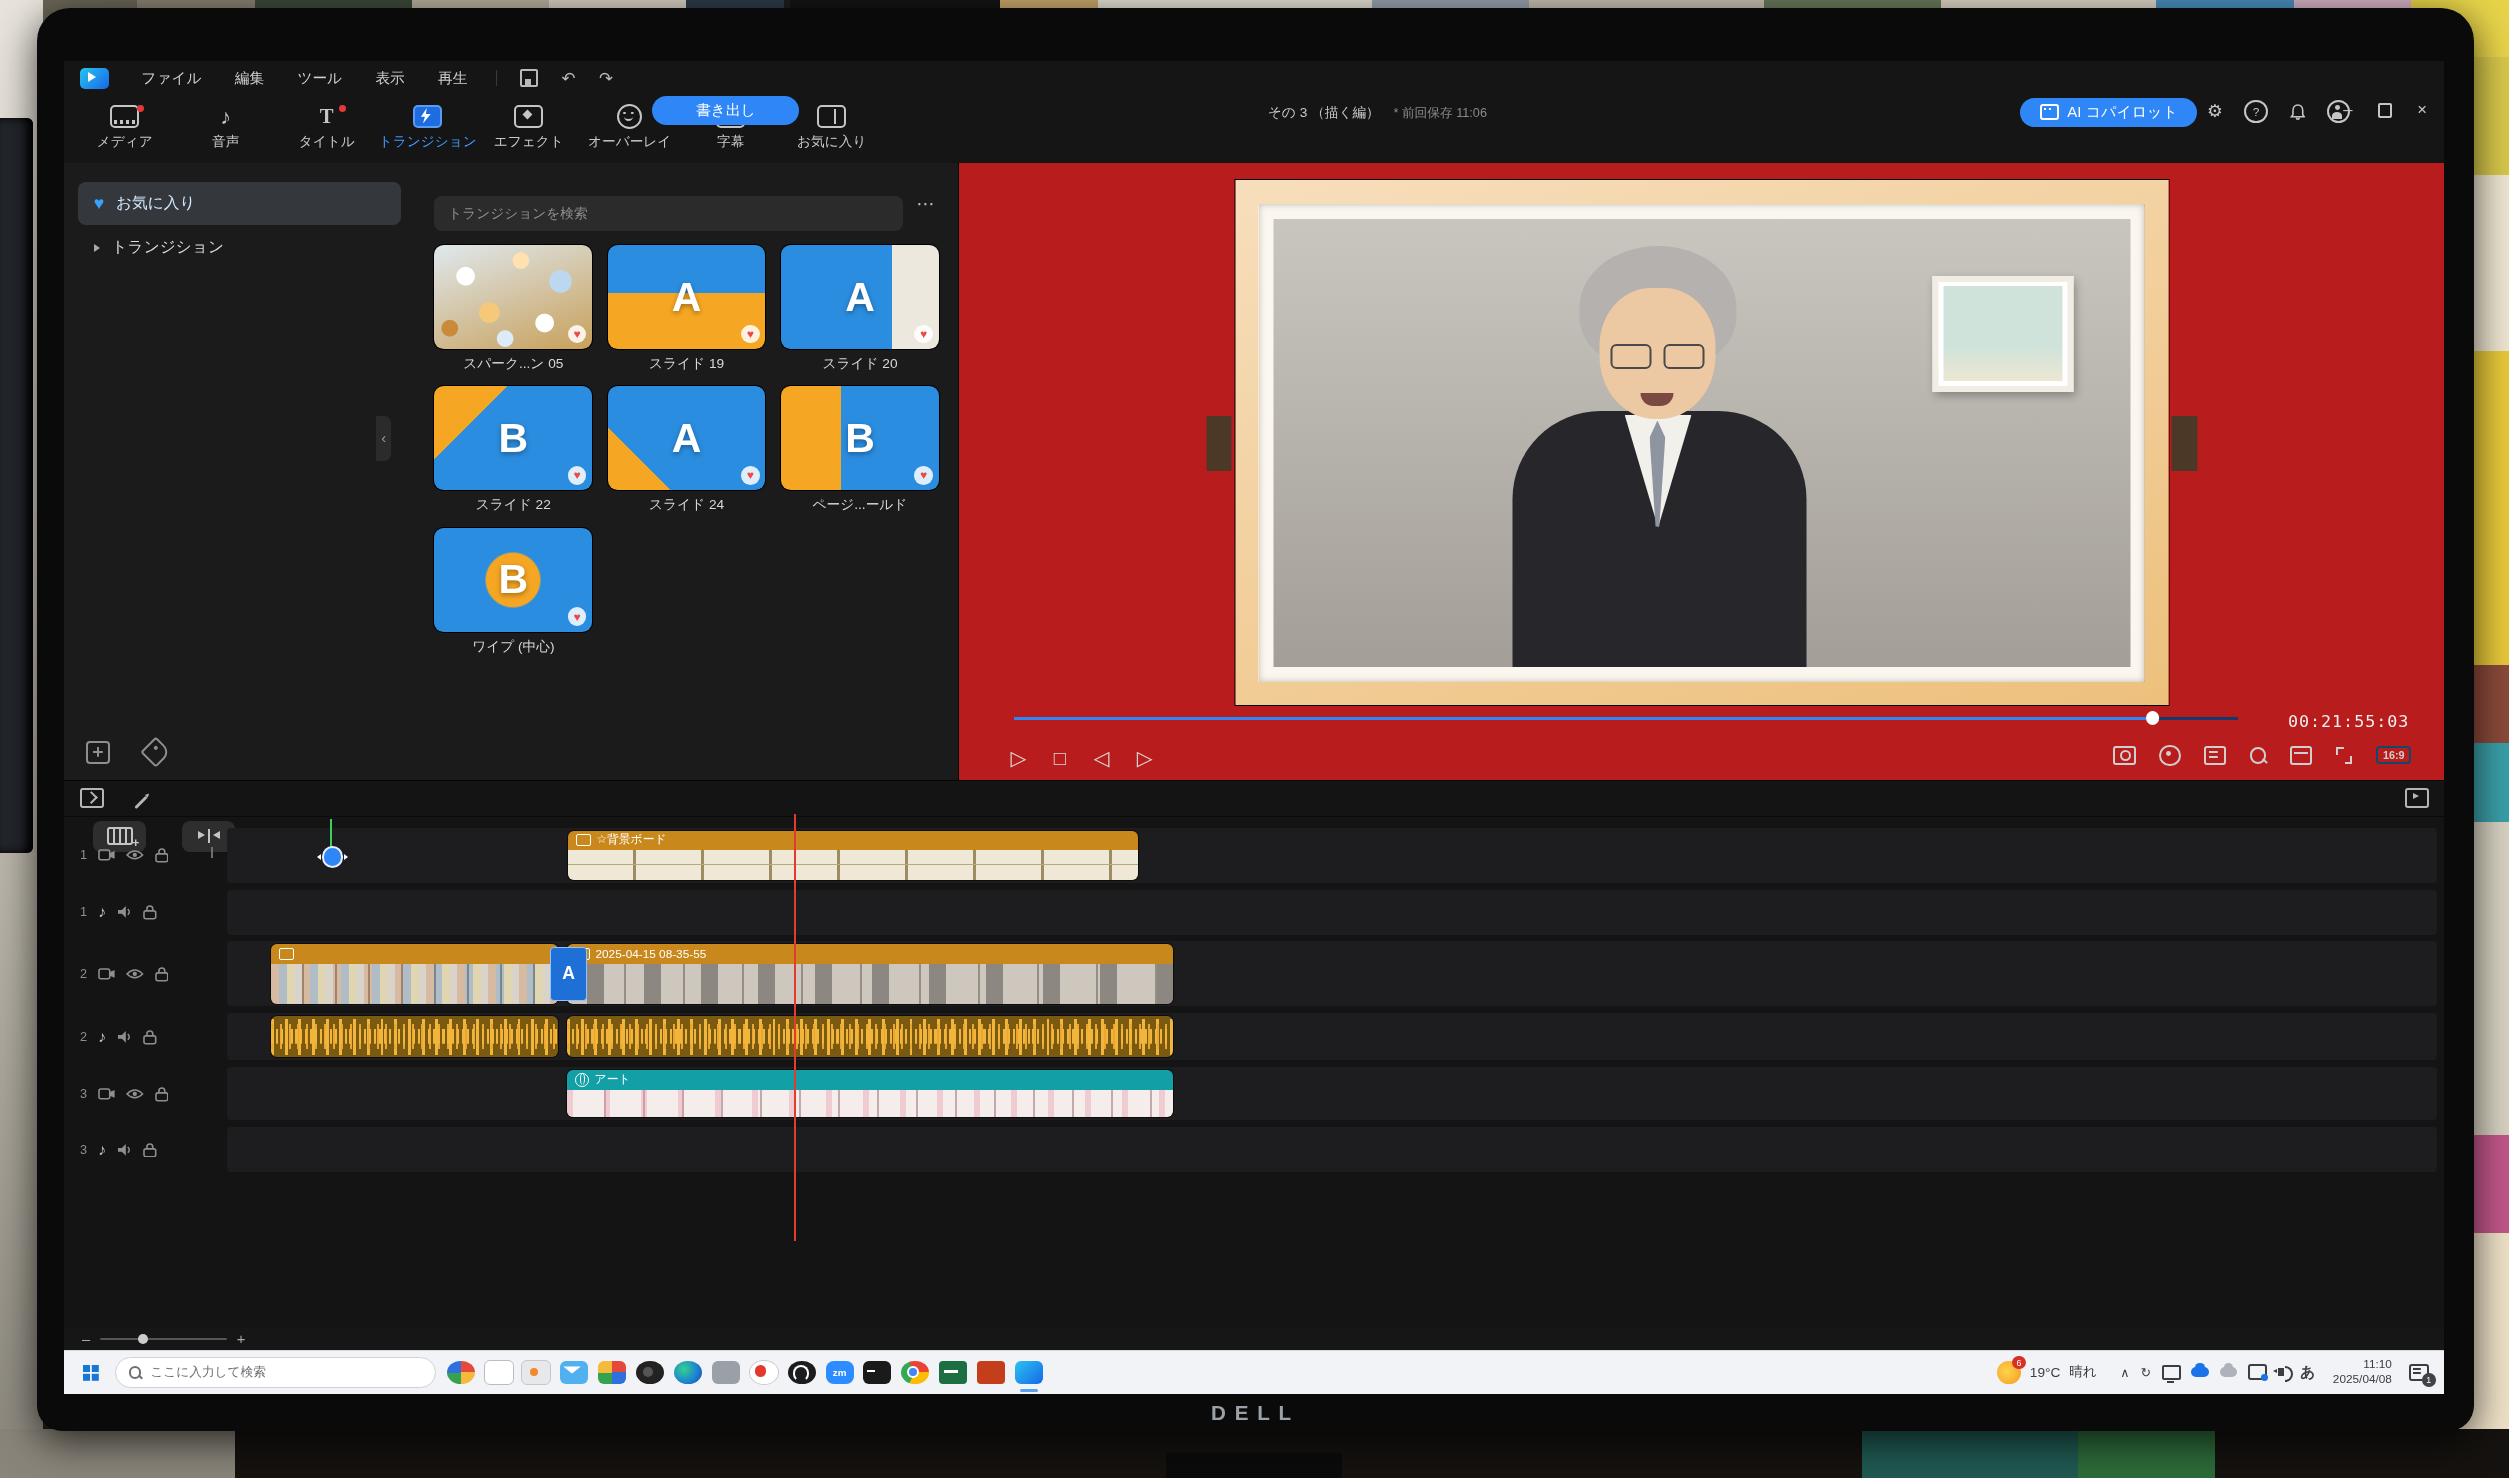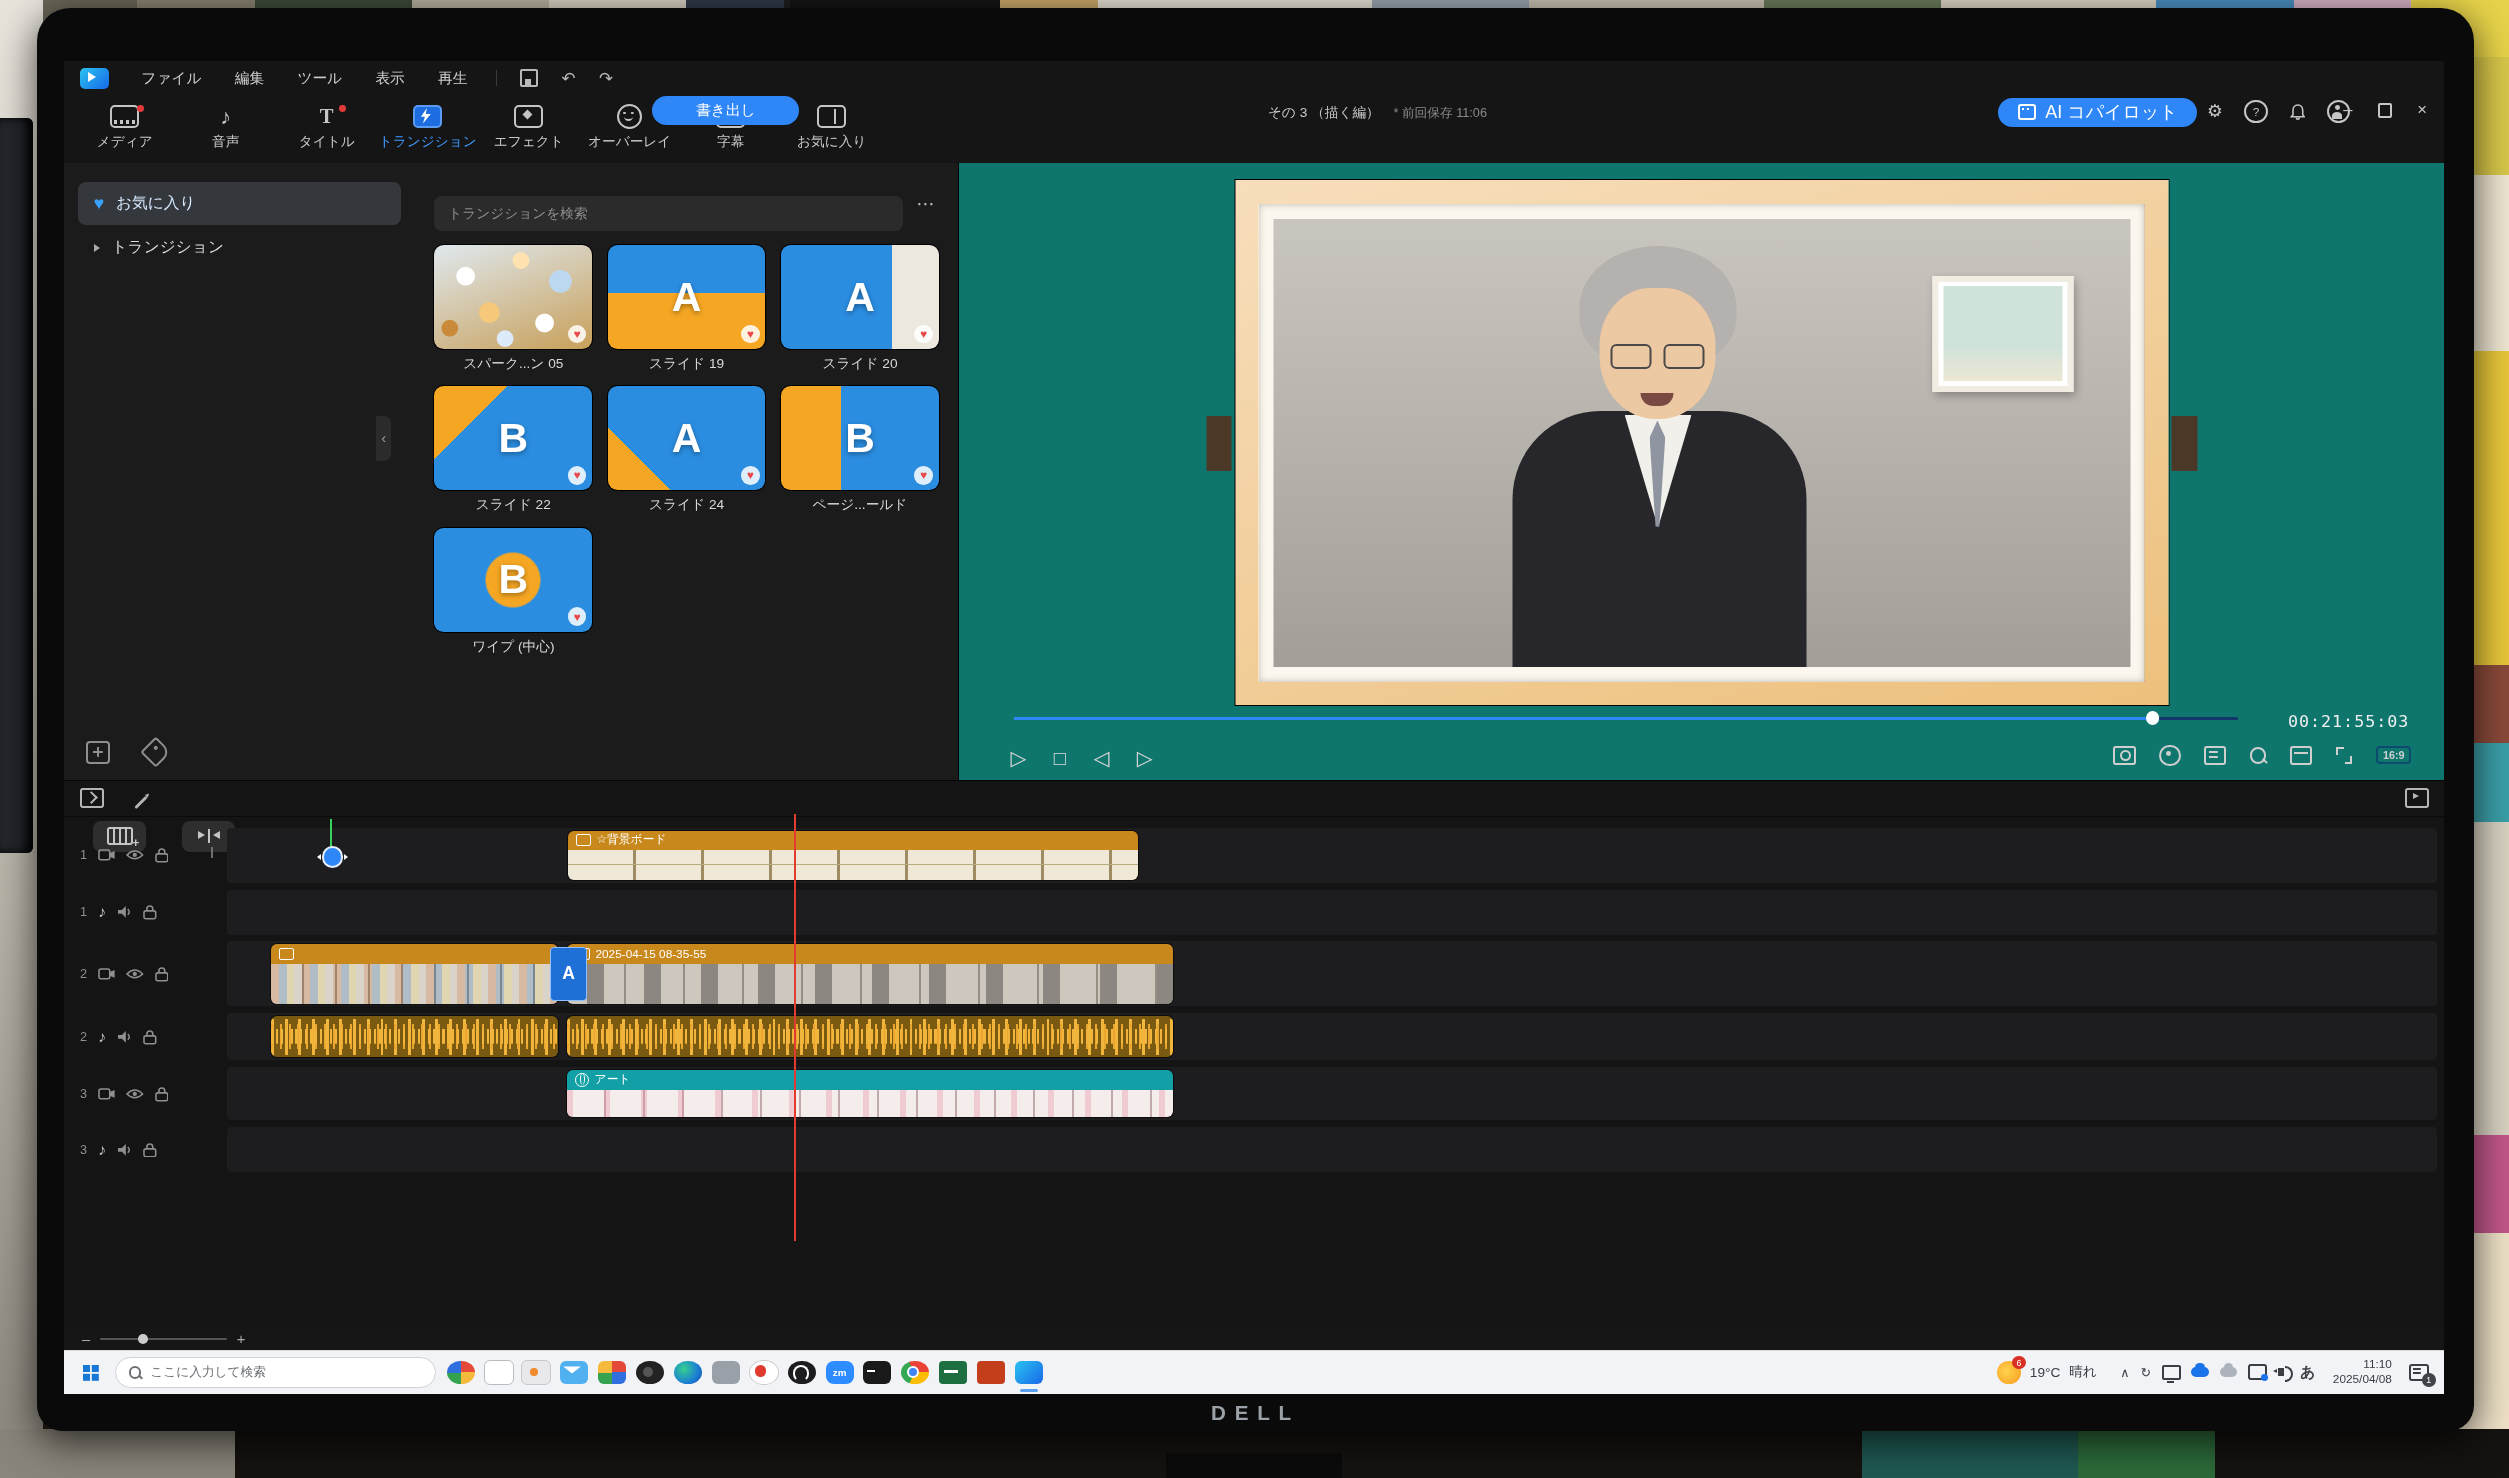--- a/index.html
+++ b/index.html
@@ -44,21 +44,21 @@
   .tbx-effect::after{content:"";position:absolute;left:7.8px;top:3.9px;width:6.9px;height:6.9px;background:#c5c5c5;transform:rotate(45deg);}
   .ti-smile{width:21.6px;height:21.6px;border:2px solid #c5c5c5;border-radius:50%;position:relative;}
   .ti-smile::before{content:"";position:absolute;left:3.9px;top:5.9px;width:2.9px;height:2.9px;border-radius:50%;background:#c5c5c5;box-shadow:7.8px 0 0 #c5c5c5;}
   .ti-smile::after{content:"";position:absolute;left:4.9px;top:8.8px;width:8.8px;height:4.9px;border-bottom:2px solid #c5c5c5;border-radius:0 0 7.8px 7.8px;}
   .tbx-sub::after{content:"";position:absolute;left:3.9px;right:3.9px;bottom:2.9px;height:2.9px;background:#c5c5c5;border-radius:1px;}
   .tbx-tpl::after{content:"";position:absolute;left:58%;top:2px;bottom:2px;width:2px;background:#c5c5c5;}
   .tabdot{position:absolute;top:0px;right:-4.9px;width:6.9px;height:6.9px;border-radius:50%;background:#e23a3a;}
   .export-btn{position:absolute;left:588px;top:35px;width:147px;height:29px;border-radius:15.7px;background:#2f86f6;color:#fff;font-size:14.7px;display:flex;align-items:center;justify-content:center;z-index:6;}
   .title-group{position:absolute;left:1029px;top:43px;width:568px;text-align:center;font-size:13.7px;color:#c8c8c8;white-space:nowrap;}
   .save-status{color:#8a8a8a;margin-left:9.8px;font-size:12.7px;}
-  .copilot{position:absolute;right:247px;top:37px;height:29px;padding:0 19.6px;border-radius:15.7px;background:#2f86f6;color:#fff;font-size:18px;display:flex;align-items:center;gap:8.8px;}
+  .copilot{position:absolute;right:247px;top:37px;height:29px;padding:0 19.6px;border-radius:15.7px;background:#2f86f6;color:#fff;font-size:15px;display:flex;align-items:center;gap:8.8px;}
   .robot{width:14.7px;height:11.8px;border:2px solid #fff;border-radius:2.9px;position:relative;}
   .robot::after{content:"";position:absolute;left:2px;top:2px;width:2px;height:2px;background:#fff;box-shadow:4.9px 0 0 #fff;}
   .sysicons{position:absolute;right:94px;top:39px;display:flex;gap:21.6px;align-items:center;color:#c5c5c5;font-size:17.6px;}
   .helpc{width:19.6px;height:19.6px;border:2px solid #c5c5c5;border-radius:50%;font-size:11.8px;display:flex;align-items:center;justify-content:center;}
   .acct{width:19.6px;height:19.6px;border:2px solid #c5c5c5;border-radius:50%;position:relative;overflow:hidden;}
   .acct::before{content:"";position:absolute;left:5.9px;top:2.9px;width:4.9px;height:4.9px;border-radius:50%;background:#c5c5c5;}
   .acct::after{content:"";position:absolute;left:2.9px;top:9.8px;width:10.8px;height:7.8px;border-radius:50% 50% 0 0;background:#c5c5c5;}
   .winctl{position:absolute;right:3.9px;top:35px;display:flex;}
   .wbtn{width:37px;height:29px;display:flex;align-items:center;justify-content:center;color:#c5c5c5;font-size:16.7px;}
   .wmax{width:10.8px;height:10.8px;border:2px solid #c5c5c5;border-radius:2px;}
@@ -93,21 +93,21 @@
     radial-gradient(circle at 70% 75%,#ffffff 0 8.8px,transparent 9.8px),radial-gradient(circle at 10% 80%,#c98a3a 0 7.8px,transparent 8.8px),
     radial-gradient(circle at 90% 85%,#e8a05a 0 6.9px,transparent 7.8px),radial-gradient(circle at 45% 90%,#dceafa 0 7.8px,transparent 8.8px),
     linear-gradient(160deg,#dfe8ee,#c8a05a);}
   .t2{background:linear-gradient(180deg,#2b8de0 0 46%,#f5a623 46%);}
   .t3{background:linear-gradient(90deg,#2b8de0 0 70%,#ece8de 70%);}
   .t4{background:linear-gradient(135deg,#f5a623 0 28%,#2b8de0 28%);}
   .t5{background:linear-gradient(45deg,#f5a623 0 24%,#2b8de0 24%);}
   .t6{background:linear-gradient(90deg,#f5a623 0 38%,#2b8de0 38%);}
   .t7{background:radial-gradient(circle at 50% 50%,#f5a623 0 28%,#2b8de0 30%);}
   
-  .preview{flex:1;position:relative;background:#0f766e;}
+  .preview{flex:1;position:relative;background:#b91c1c;}
   .vframe{position:absolute;left:50%;transform:translateX(-50%);top:17.6px;width:933px;height:525px;background:linear-gradient(160deg,#f7debc,#edc07c);box-shadow:0 0 0 1px #000;}
   .mat{position:absolute;inset:23.5px;background:#fbf7ee;box-shadow:inset 0 0 7.8px rgba(0,0,0,.25);}
   .photo{position:absolute;inset:14.7px;background:linear-gradient(180deg,#c9c5bf,#a39e98);overflow:hidden;}
   .hair{position:absolute;left:306px;top:27.4px;width:157px;height:123px;background:#b5b1ae;border-radius:50% 50% 42% 42%;}
   .face{position:absolute;left:326px;top:69px;width:116px;height:131px;background:#ecc9a2;border-radius:44% 44% 48% 48%;}
   .glasses{position:absolute;left:337px;top:125px;width:94px;height:23.5px;}
   .glasses::before,.glasses::after{content:"";position:absolute;top:0;width:37px;height:21.6px;border:2px solid #4a4a4a;border-radius:5.9px;}
   .glasses::before{left:0}.glasses::after{right:0}
   .mouth{position:absolute;left:367px;top:174px;width:33px;height:13.7px;border-radius:0 0 17.6px 17.6px;background:#7a4a42;}
   .suit{position:absolute;left:239px;top:192px;width:294px;height:265px;background:#26262b;border-radius:88px 88px 0 0;}

